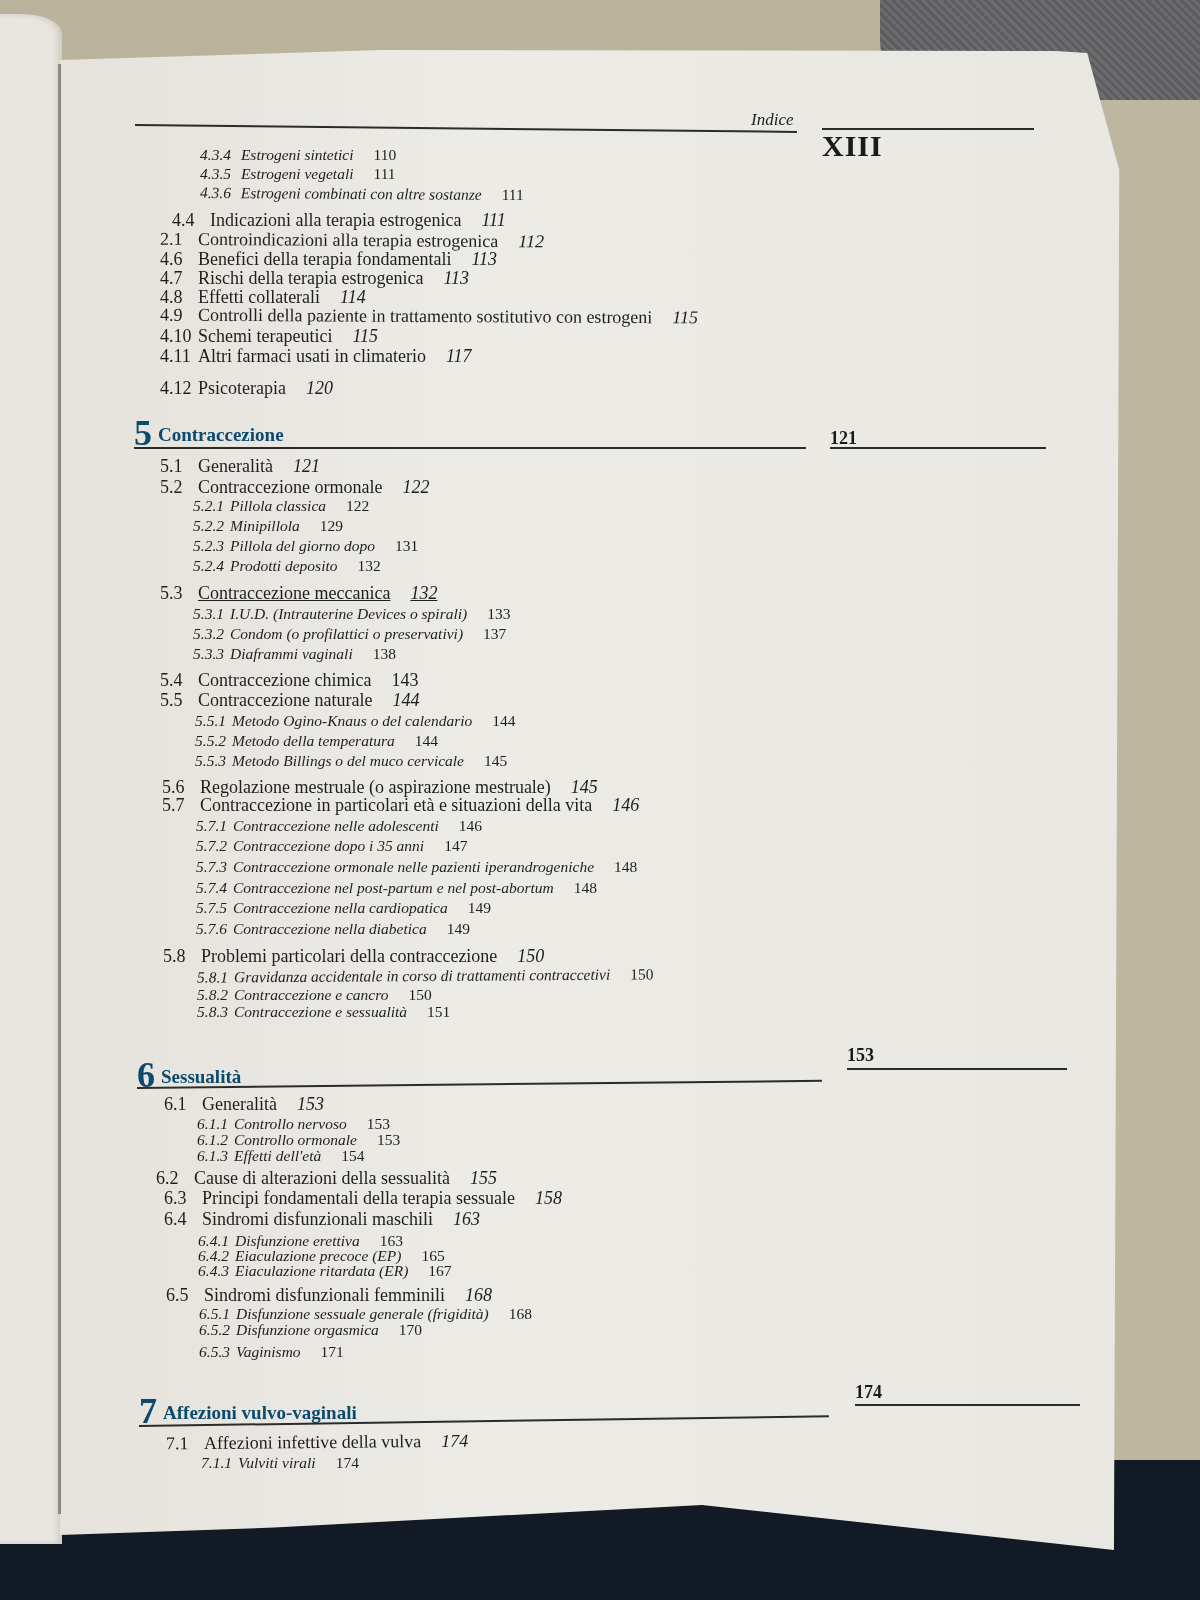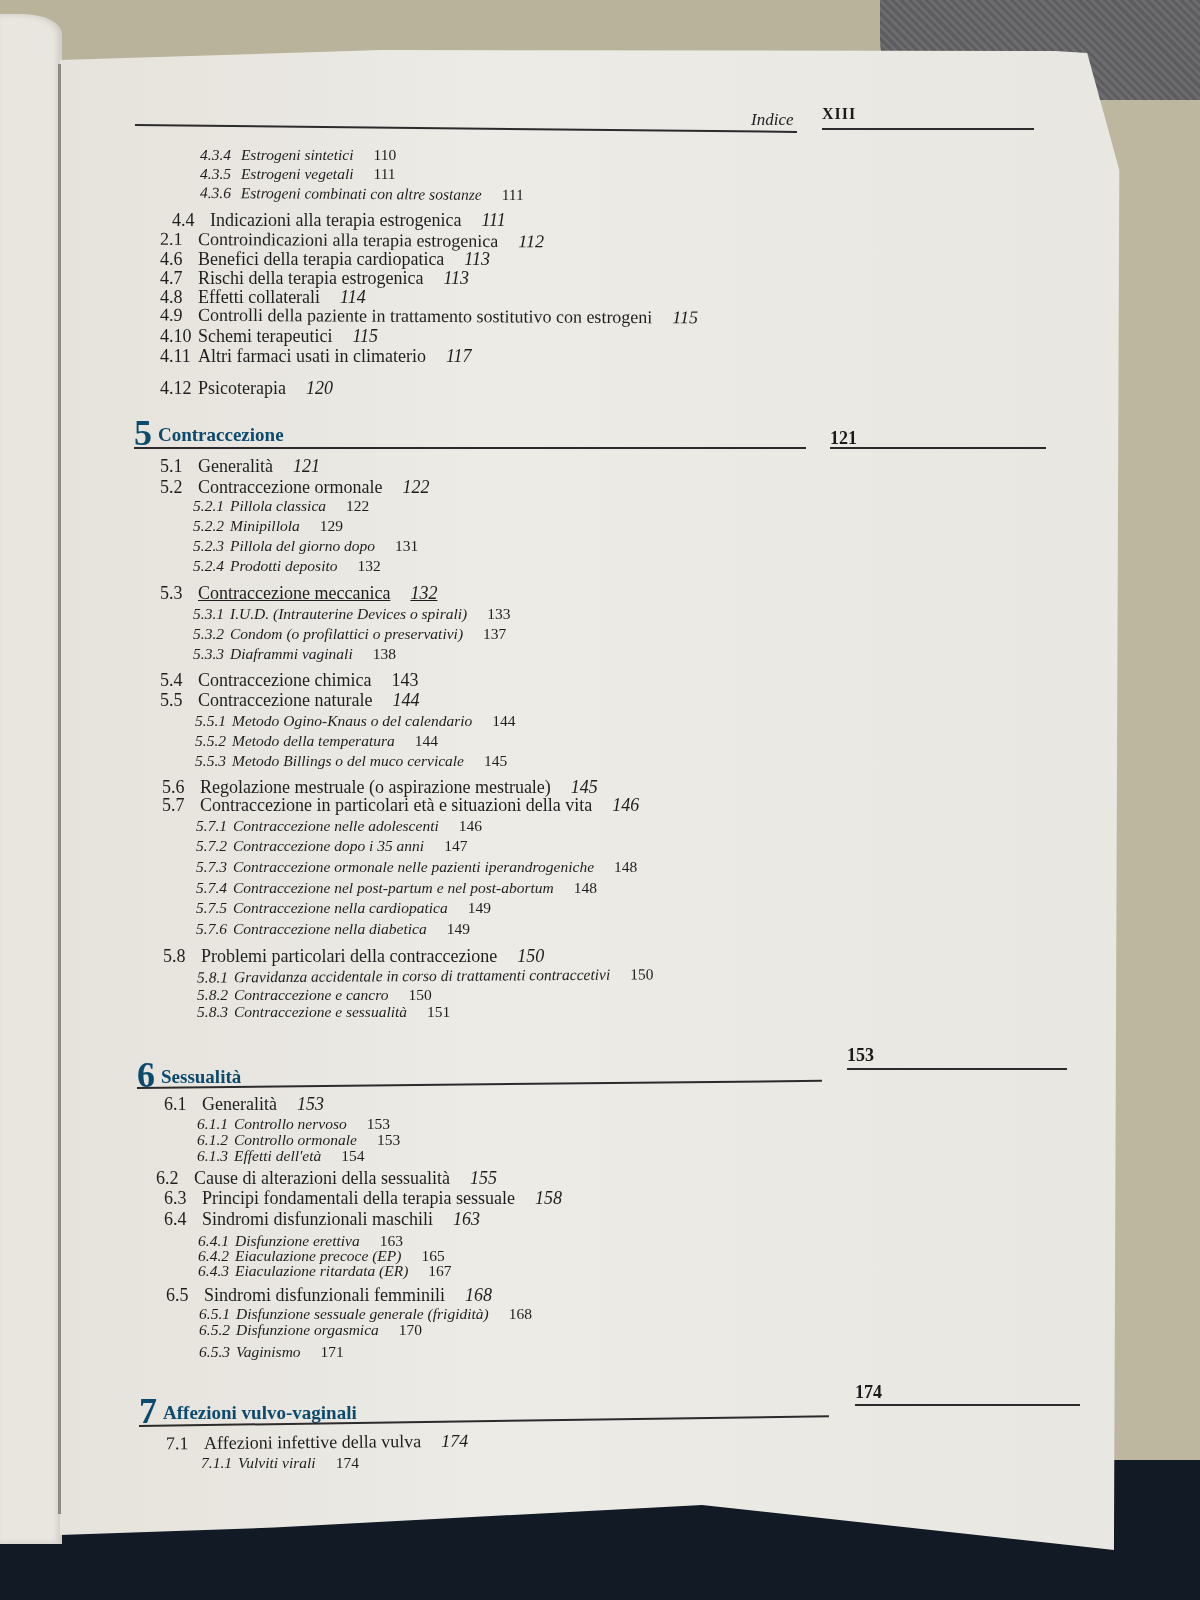--- a/index.html
+++ b/index.html
@@ -22,21 +22,21 @@
     }
     .page {
       position: absolute; left: 60px; top: 50px; width: 1070px; height: 1500px;
       background: linear-gradient(90deg, #e6e2dc 0%, #ecebe6 40%, #e9e7e2 100%);
       clip-path: polygon(0 10px, 30% 0, 93% 1px, 96% 3px, 99% 8%, 98.5% 100%, 60% 97%, 20% 98.5%, 0 99%);
     }
     .spine { position: absolute; left: 58px; top: 64px; width: 3px; height: 1450px; background: #8c8a84; }
 
     .header-rule { position: absolute; height: 2px; background: #2b2b2b; }
     .running-head { position: absolute; font-style: italic; font-size: 17px; color: #222; }
-    .folio { position: absolute; font-weight: bold; font-size: 16px; color: #1a1a1a; letter-spacing: 1px; }
+    .folio { position: absolute; font-weight: bold; font-size: 30px; color: #1a1a1a; letter-spacing: 1px; margin-top: 24px; }
 
     .toc-line { position: absolute; white-space: nowrap; color: #1e1e1e; }
     .lvl1 { font-size: 18px; }
     .lvl2 { font-size: 15.5px; font-style: italic; }
     .num { display: inline-block; }
     .lvl1 .num { width: 38px; }
     .lvl2 .num { margin-right: 6px; }
     .pg1 { font-style: italic; margin-left: 20px; }
     .pg2 { font-style: normal; margin-left: 20px; }
 
@@ -59,21 +59,21 @@
 <div class="header-rule" style="left:822px; top:128px; width:212px;"></div>
 <span class="running-head" style="left:751px; top:110px;">Indice</span>
 <span class="folio" style="left:822px; top:105px;">XIII</span>
 
 <div class="toc-line lvl2" style="left:200px; top:146px;"><span class="num">4.3.4</span> <span>Estrogeni sintetici</span><span class="pg2">110</span></div>
 <div class="toc-line lvl2" style="left:200px; top:165px;"><span class="num">4.3.5</span> <span>Estrogeni vegetali</span><span class="pg2">111</span></div>
 <div class="toc-line lvl2" style="left:200px; top:185px; transform:rotate(0.4deg);"><span class="num">4.3.6</span> <span>Estrogeni combinati con altre sostanze</span><span class="pg2">111</span></div>
 
 <div class="toc-line lvl1" style="left:172px; top:210px;"><span class="num">4.4</span><span>Indicazioni alla terapia estrogenica</span><span class="pg1">111</span></div>
 <div class="toc-line lvl1" style="left:160px; top:230px; transform:rotate(0.4deg);"><span class="num">2.1</span><span>Controindicazioni alla terapia estrogenica</span><span class="pg1">112</span></div>
-<div class="toc-line lvl1" style="left:160px; top:249px;"><span class="num">4.6</span><span>Benefici della terapia cardiopatica</span><span class="pg1">113</span></div>
+<div class="toc-line lvl1" style="left:160px; top:249px;"><span class="num">4.6</span><span>Benefici della terapia fondamentali</span><span class="pg1">113</span></div>
 <div class="toc-line lvl1" style="left:160px; top:268px;"><span class="num">4.7</span><span>Rischi della terapia estrogenica</span><span class="pg1">113</span></div>
 <div class="toc-line lvl1" style="left:160px; top:287px;"><span class="num">4.8</span><span>Effetti collaterali</span><span class="pg1">114</span></div>
 <div class="toc-line lvl1" style="left:160px; top:306px; transform:rotate(0.3deg);"><span class="num">4.9</span><span>Controlli della paziente in trattamento sostitutivo con estrogeni</span><span class="pg1">115</span></div>
 <div class="toc-line lvl1" style="left:160px; top:326px;"><span class="num">4.10</span><span>Schemi terapeutici</span><span class="pg1">115</span></div>
 <div class="toc-line lvl1" style="left:160px; top:346px;"><span class="num">4.11</span><span>Altri farmaci usati in climaterio</span><span class="pg1">117</span></div>
 <div class="toc-line lvl1" style="left:160px; top:378px;"><span class="num">4.12</span><span>Psicoterapia</span><span class="pg1">120</span></div>
 
 <div class="chapter" style="left:134px; top:412px;"><span class="ch-num">5</span><span class="ch-title">Contraccezione</span></div>
 <div class="header-rule" style="left:134px; top:447px; width:672px; height:1.5px;"></div>
 <span class="ch-page" style="left:830px; top:428px;">121</span>

